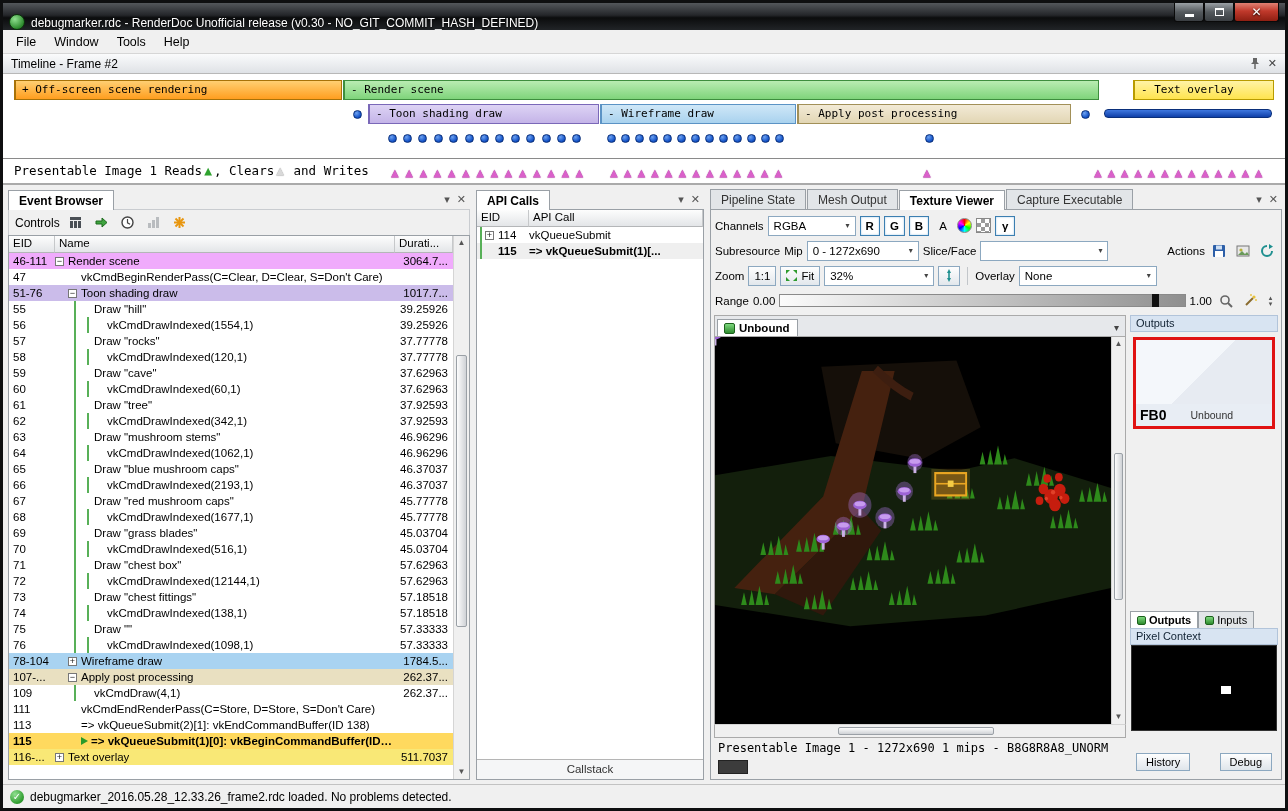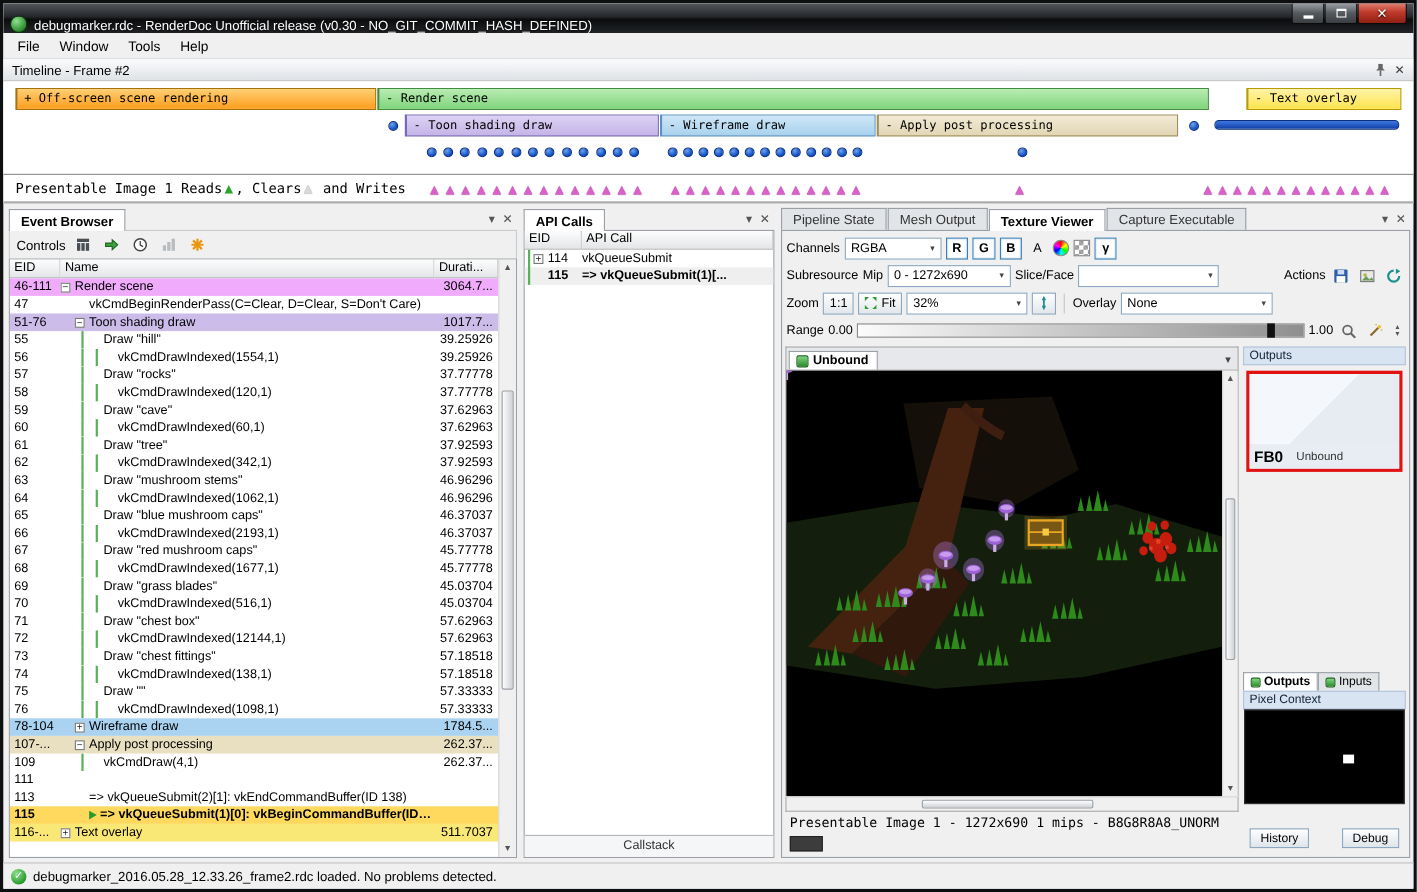--- a/index.html
+++ b/index.html
@@ -121,21 +121,21 @@
   .img-area { flex:1; background:#000; position:relative; min-width:0; }
   .img-area svg { position:absolute; inset:0; width:100%; height:100%; }
   .tex-status { height:19px; flex:none; display:flex; align-items:center; font-family:"DejaVu Sans Mono","Liberation Mono",monospace; font-size:12px; padding:1px 4px; white-space:nowrap; overflow:hidden; }
   .swatch-row { height:19px; flex:none; display:flex; align-items:center; padding:0 4px; }
   .swatch { width:30px; height:14px; background:#3c3c3c; border:1px solid #222; }
 
   .out-col { width:148px; flex:none; margin-left:4px; display:flex; flex-direction:column; min-height:0; }
   .sec-head { height:17px; flex:none; background:#d8e4f2; border:1px solid #b2c4da; font-size:11px; padding:1px 5px; color:#123; }
   .fb-thumb { margin:5px 3px 0; border:3px solid #e01212; background:#eef1f6; height:92px; flex:none; display:flex; flex-direction:column; }
   .fb-img { flex:1; background:linear-gradient(135deg,#f4f7fb 50%,#e7ebf2 50%); }
-  .fb-cap { height:22px; display:flex; align-items:center; gap:12px; padding:0 4px; background:#e8edf4; }
+  .fb-cap { height:22px; display:flex; align-items:center; gap:24px; padding:0 4px; background:#e8edf4; }
   .fb-name { font-weight:bold; font-size:14px; }
   .fb-sub { font-size:10.5px; color:#333; }
   .out-tabs { height:20px; flex:none; display:flex; align-items:flex-end; font-size:11px; }
   .out-tab { display:flex; align-items:center; gap:3px; padding:2px 6px; border:1px solid #9aa0a6; border-bottom:none; background:#e2e5e8; }
   .out-tab.active { background:#fff; font-weight:bold; }
   .gsq2 { width:9px; height:9px; border-radius:2px; background:linear-gradient(#7ed87e,#2e8b2e); border:1px solid #1c611c; }
   .px-box { height:86px; flex:none; background:#000; border:1px solid #333; position:relative; margin:0 1px; }
   .px-dot { position:absolute; width:10px; height:8px; background:#fff; }
   .btnrow { height:28px; flex:none; display:flex; align-items:center; justify-content:space-between; padding:3px 6px;margin-top:17px; }
   .pbtn { border:1px solid #8ca8c0; background:linear-gradient(#fefefe,#dfe5eb); font-size:11px; padding:2px 9px; }
@@ -561,20 +561,25 @@
                 <div class="eb-name">
                   <span class="ind"></span>
                   <span class="ind lined"></span>
                   <span class="noexp"></span>
                   <span style="overflow: hidden; text-overflow: ellipsis;">vkCmdDraw(4,1)</span>
                 </div>
                 <div class="eb-dur">262.37...</div>
               </div>
               <div class="eb-row ">
                 <div class="eb-eid">111</div>
+                <div class="eb-name">
+                  <span class="ind"></span>
+                  <span class="noexp"></span>
+                  <span style="overflow: hidden; text-overflow: ellipsis;">vkCmdEndRenderPass(C=Store, D=Store, S=Don't Care)</span>
+                </div>
                 <div class="eb-dur"></div>
               </div>
               <div class="eb-row ">
                 <div class="eb-eid">113</div>
                 <div class="eb-name">
                   <span class="ind"></span>
                   <span class="noexp"></span>
                   <span style="overflow: hidden; text-overflow: ellipsis;">=&gt; vkQueueSubmit(2)[1]: vkEndCommandBuffer(ID 138)</span>
                 </div>
                 <div class="eb-dur"></div>

